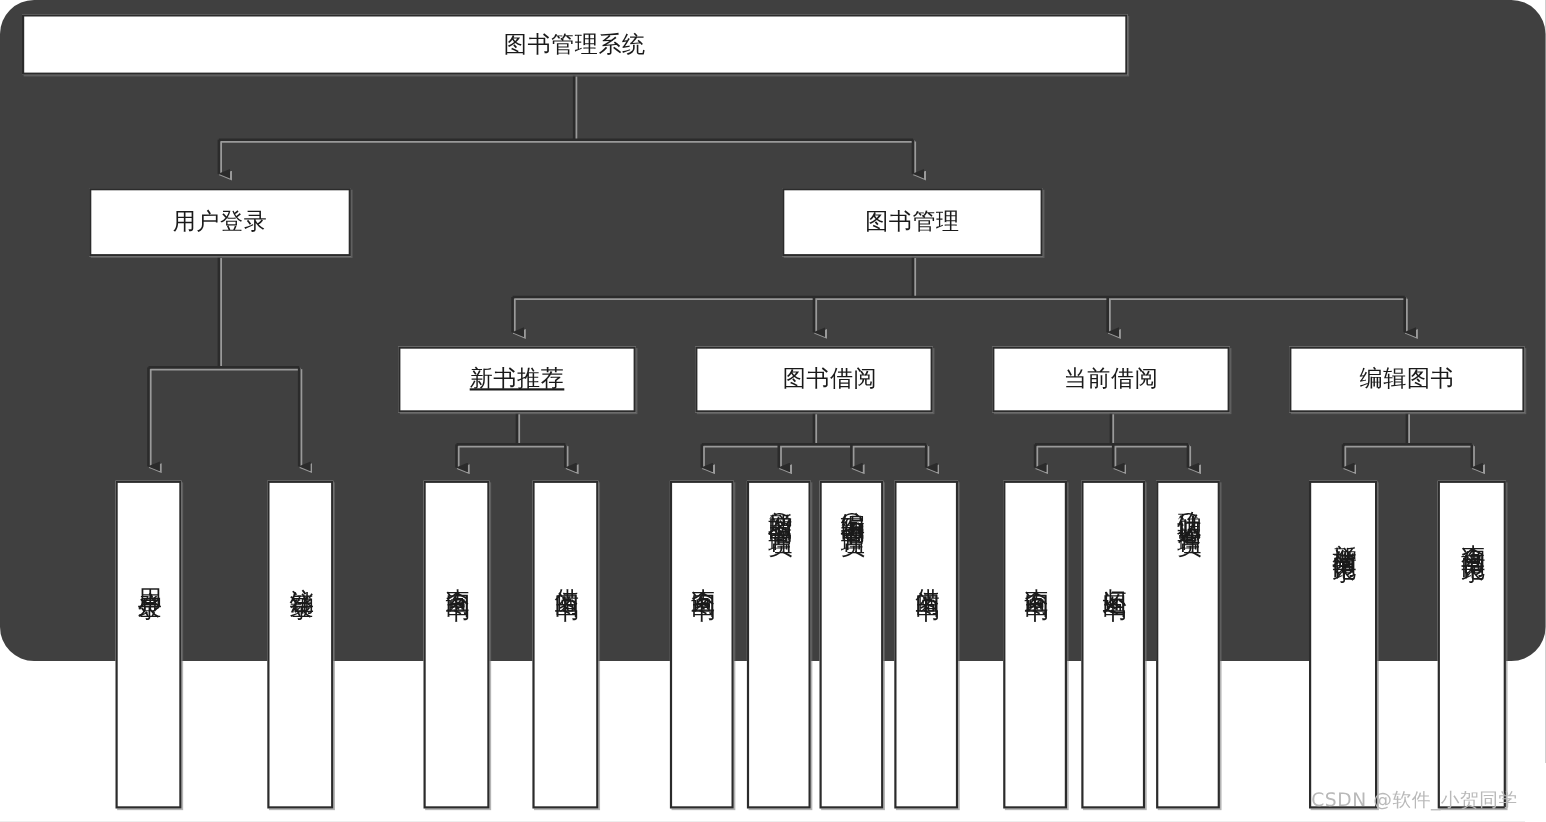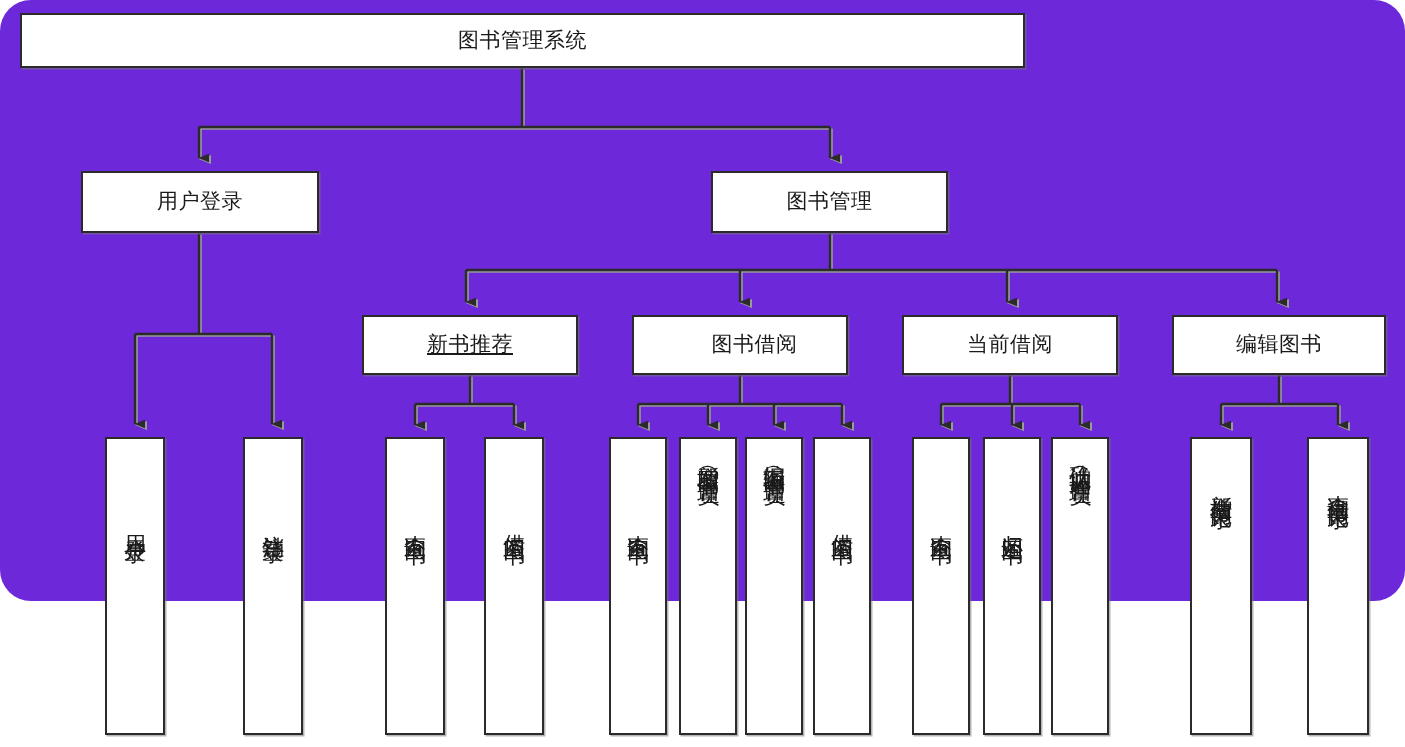--- a/index.html
+++ b/index.html
@@ -10,21 +10,21 @@
   body {
     width: 1405px;
     height: 747px;
     overflow: hidden;
     font-family: "DejaVu Sans", "Liberation Sans", sans-serif;
   }
   #diagram-root {
     position: relative;
     width: 1405px;
     height: 601px;
-    background: #6d28d9;
+    background: #404040;
     border-radius: 31px;
   }
   svg#edges {
     position: absolute;
     left: 0;
     top: 0;
     width: 1405px;
     height: 747px;
     pointer-events: none;
   }
@@ -211,14 +211,15 @@
         <span class="node-label">确认归还（管理员）</span>
       </div>
       <div class="node vert" style="left: 1190px; top: 437px; width: 62px; height: 298px; padding-top: 38px;">
         <span class="node-label">新增借阅记录</span>
       </div>
       <div class="node vert" style="left: 1307px; top: 437px; width: 62px; height: 298px; padding-top: 38px;">
         <span class="node-label">查询借阅记录</span>
       </div>
     </div>
 
+  <div class="watermark" style="left: 1192px; top: 716px; color: rgb(185, 185, 185);">CSDN @软件_小贺同学</div>
 
 </div>
 
 </body></html>

